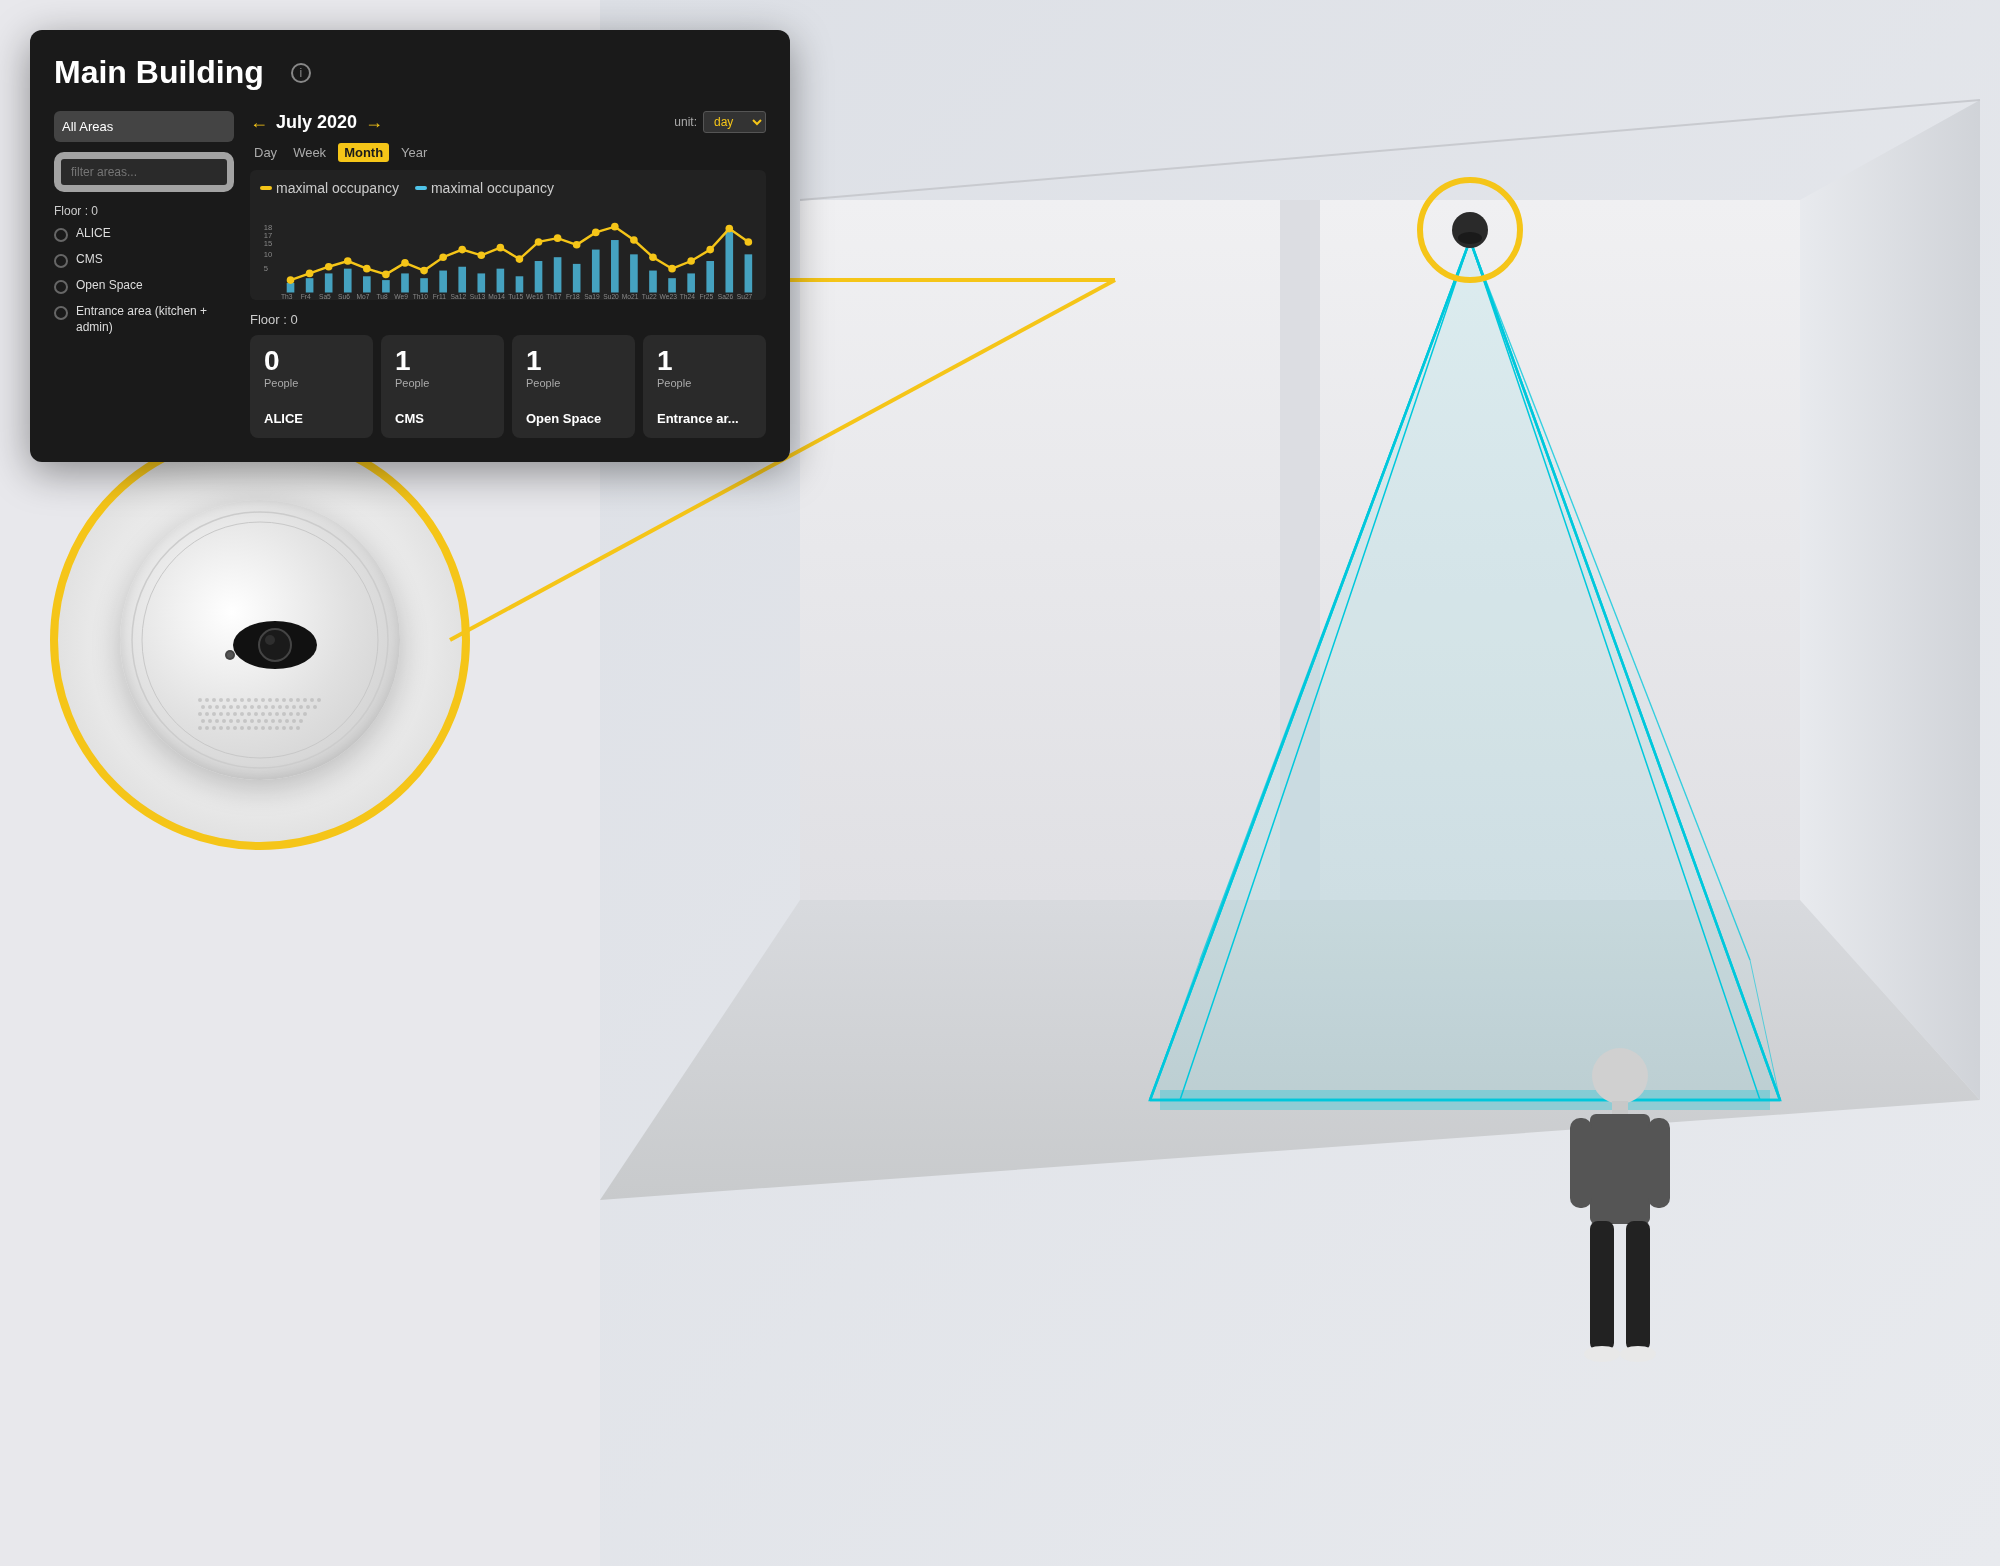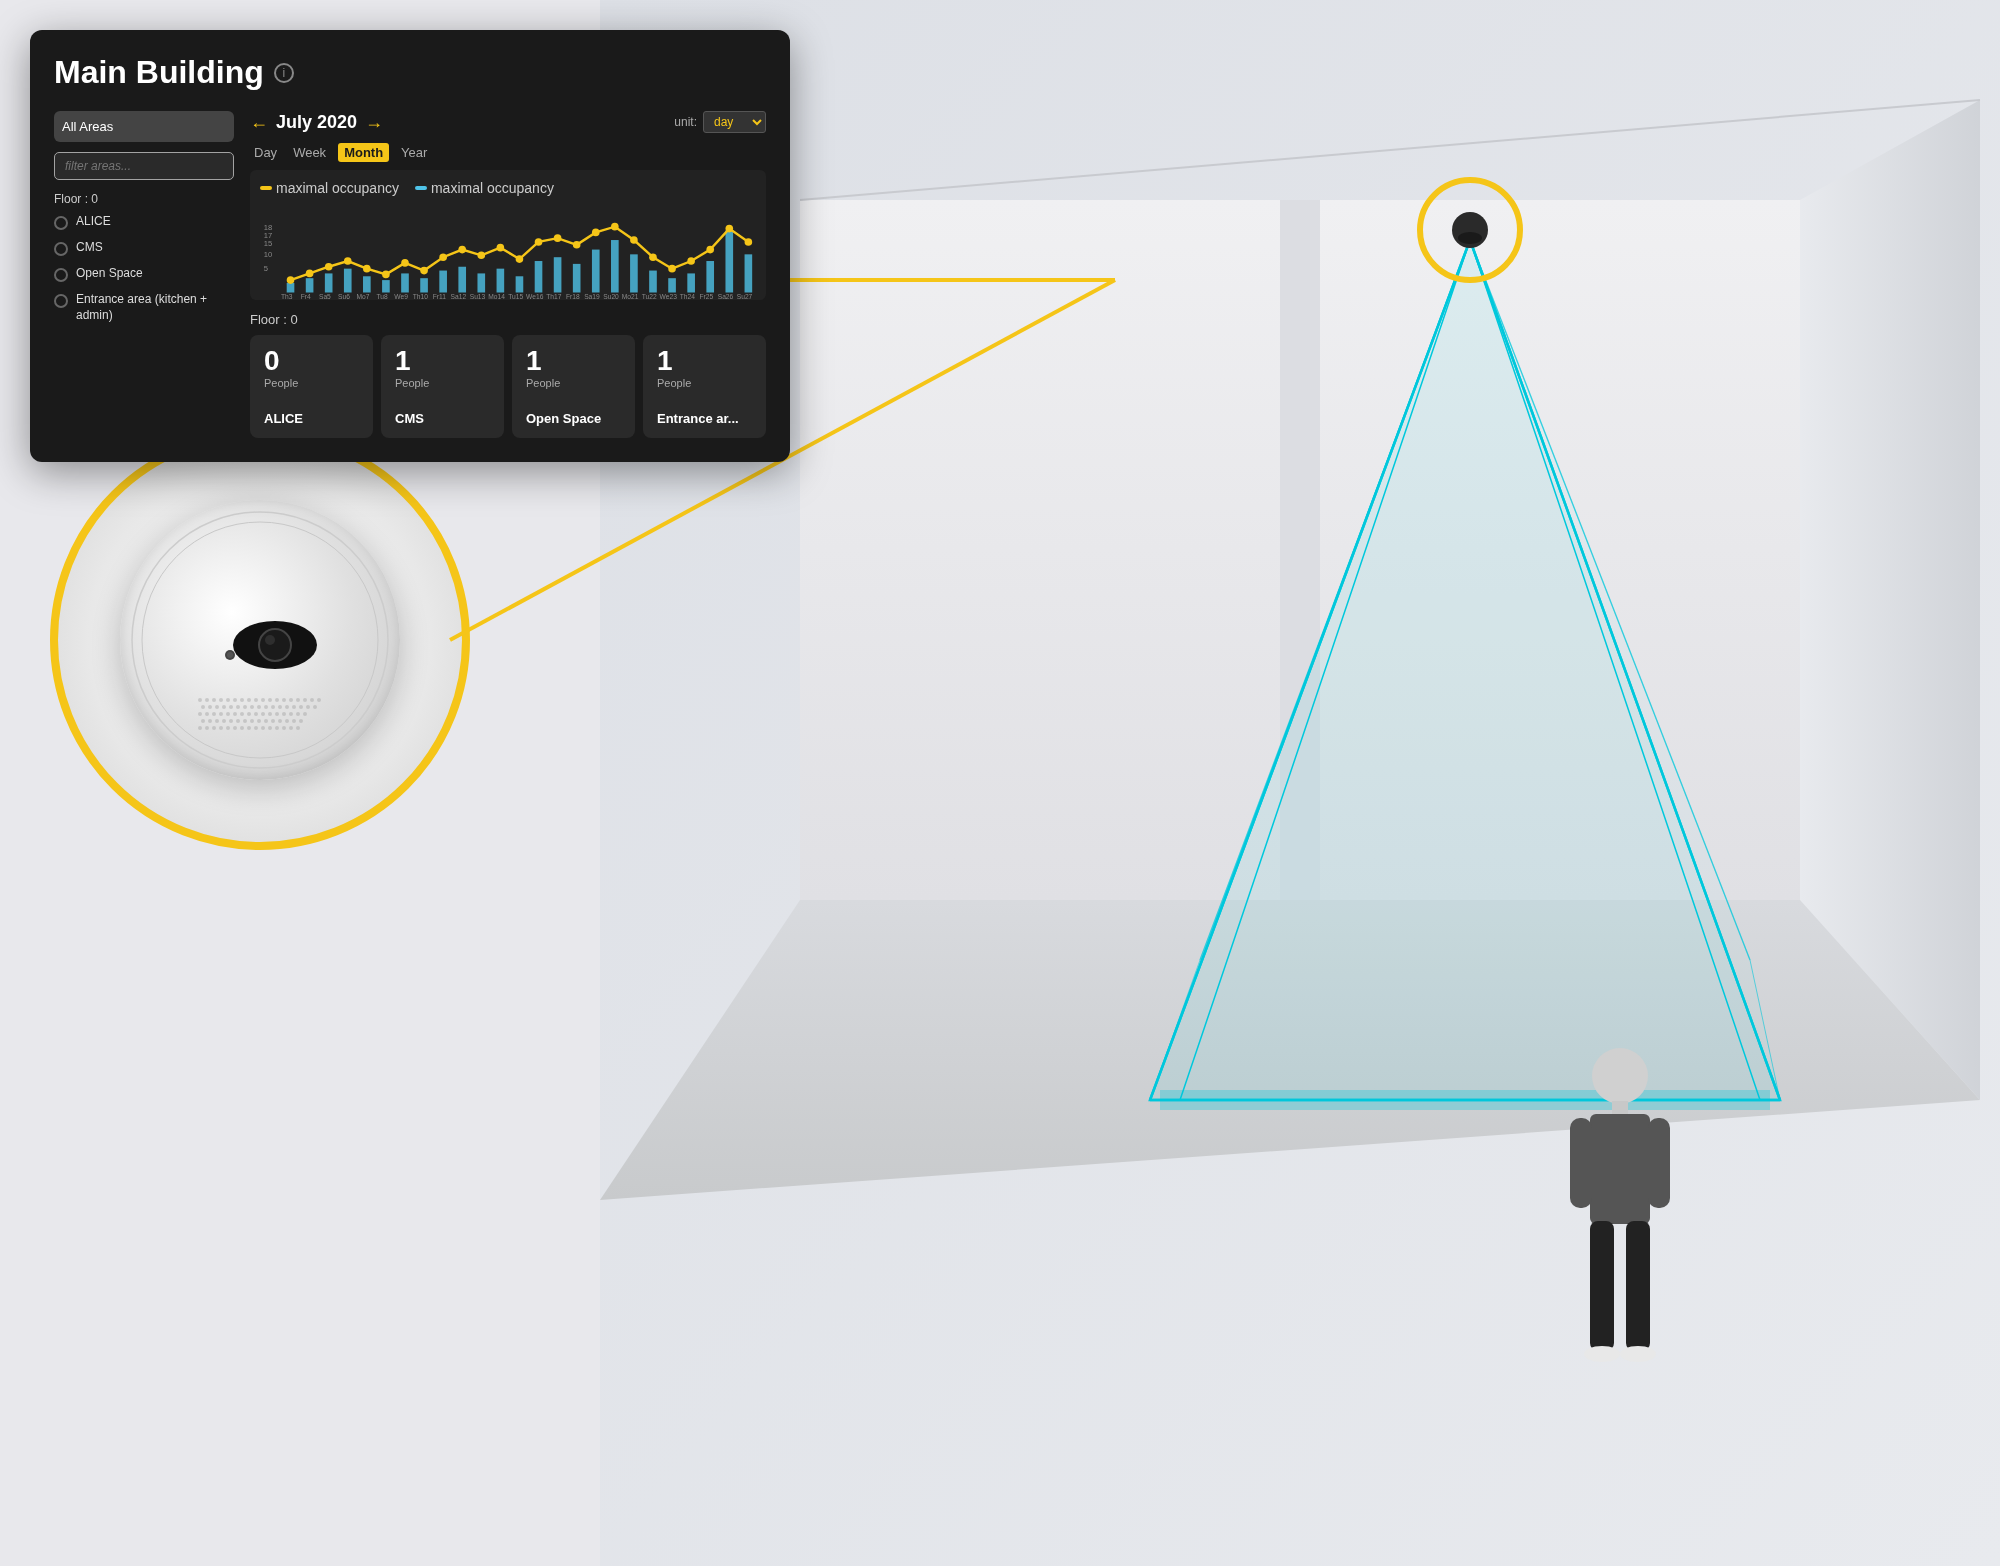--- a/index.html
+++ b/index.html
@@ -22,21 +22,21 @@
       border-radius: 12px;
       padding: 24px;
       color: white;
       z-index: 10;
       box-shadow: 0 10px 40px rgba(0,0,0,0.4);
     }
 
     .dashboard-header {
       display: flex;
       align-items: center;
-      gap: 10px;
+      gap: 27px;
       margin-bottom: 20px;
     }
 
     .dashboard-title {
       font-size: 32px;
       font-weight: 800;
       color: white;
     }
 
     .info-icon {
@@ -71,28 +71,27 @@
       border-radius: 6px;
       font-size: 13px;
       cursor: pointer;
       width: 100%;
       text-align: left;
       margin-bottom: 10px;
     }
 
     .filter-input {
       background: #2a2a2a;
-      border: 1px solid #a3a3a3;
+      border: 7px solid #a3a3a3;
       color: #888;
       padding: 6px 10px;
-      border-radius: 5px;
+      border-radius: 10px;
       font-size: 12px;
       width: 100%;
       margin-bottom: 12px;
-      font-style: italic;
     }
 
     .floor-label {
       font-size: 12px;
       color: #ccc;
       margin-bottom: 8px;
     }
 
     .area-item {
       display: flex;

